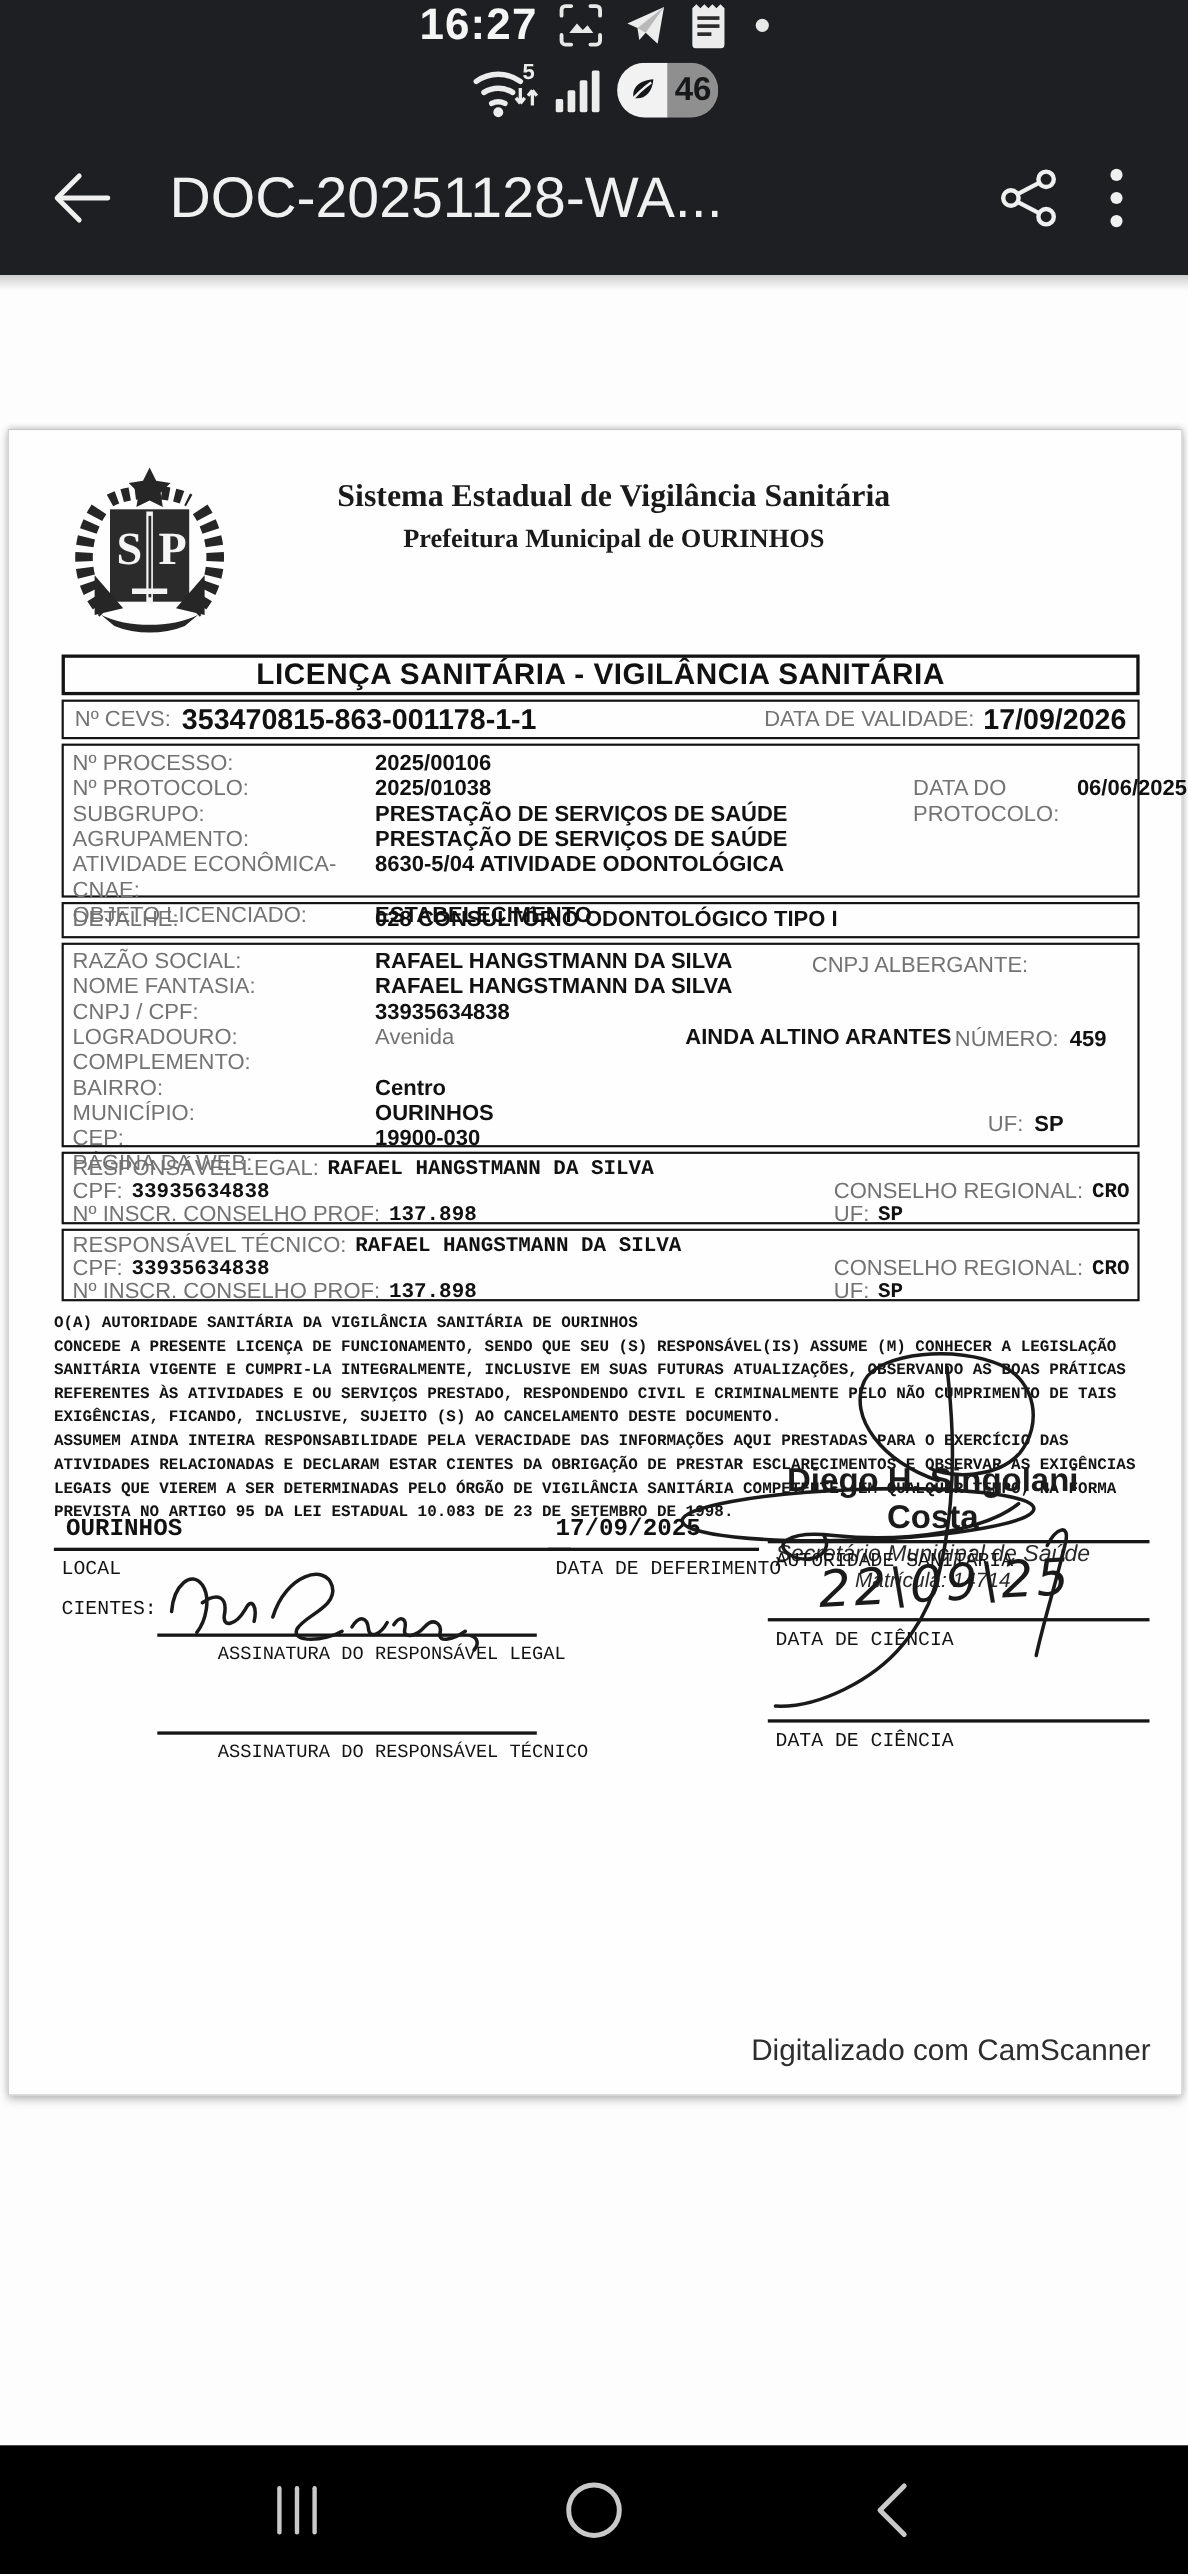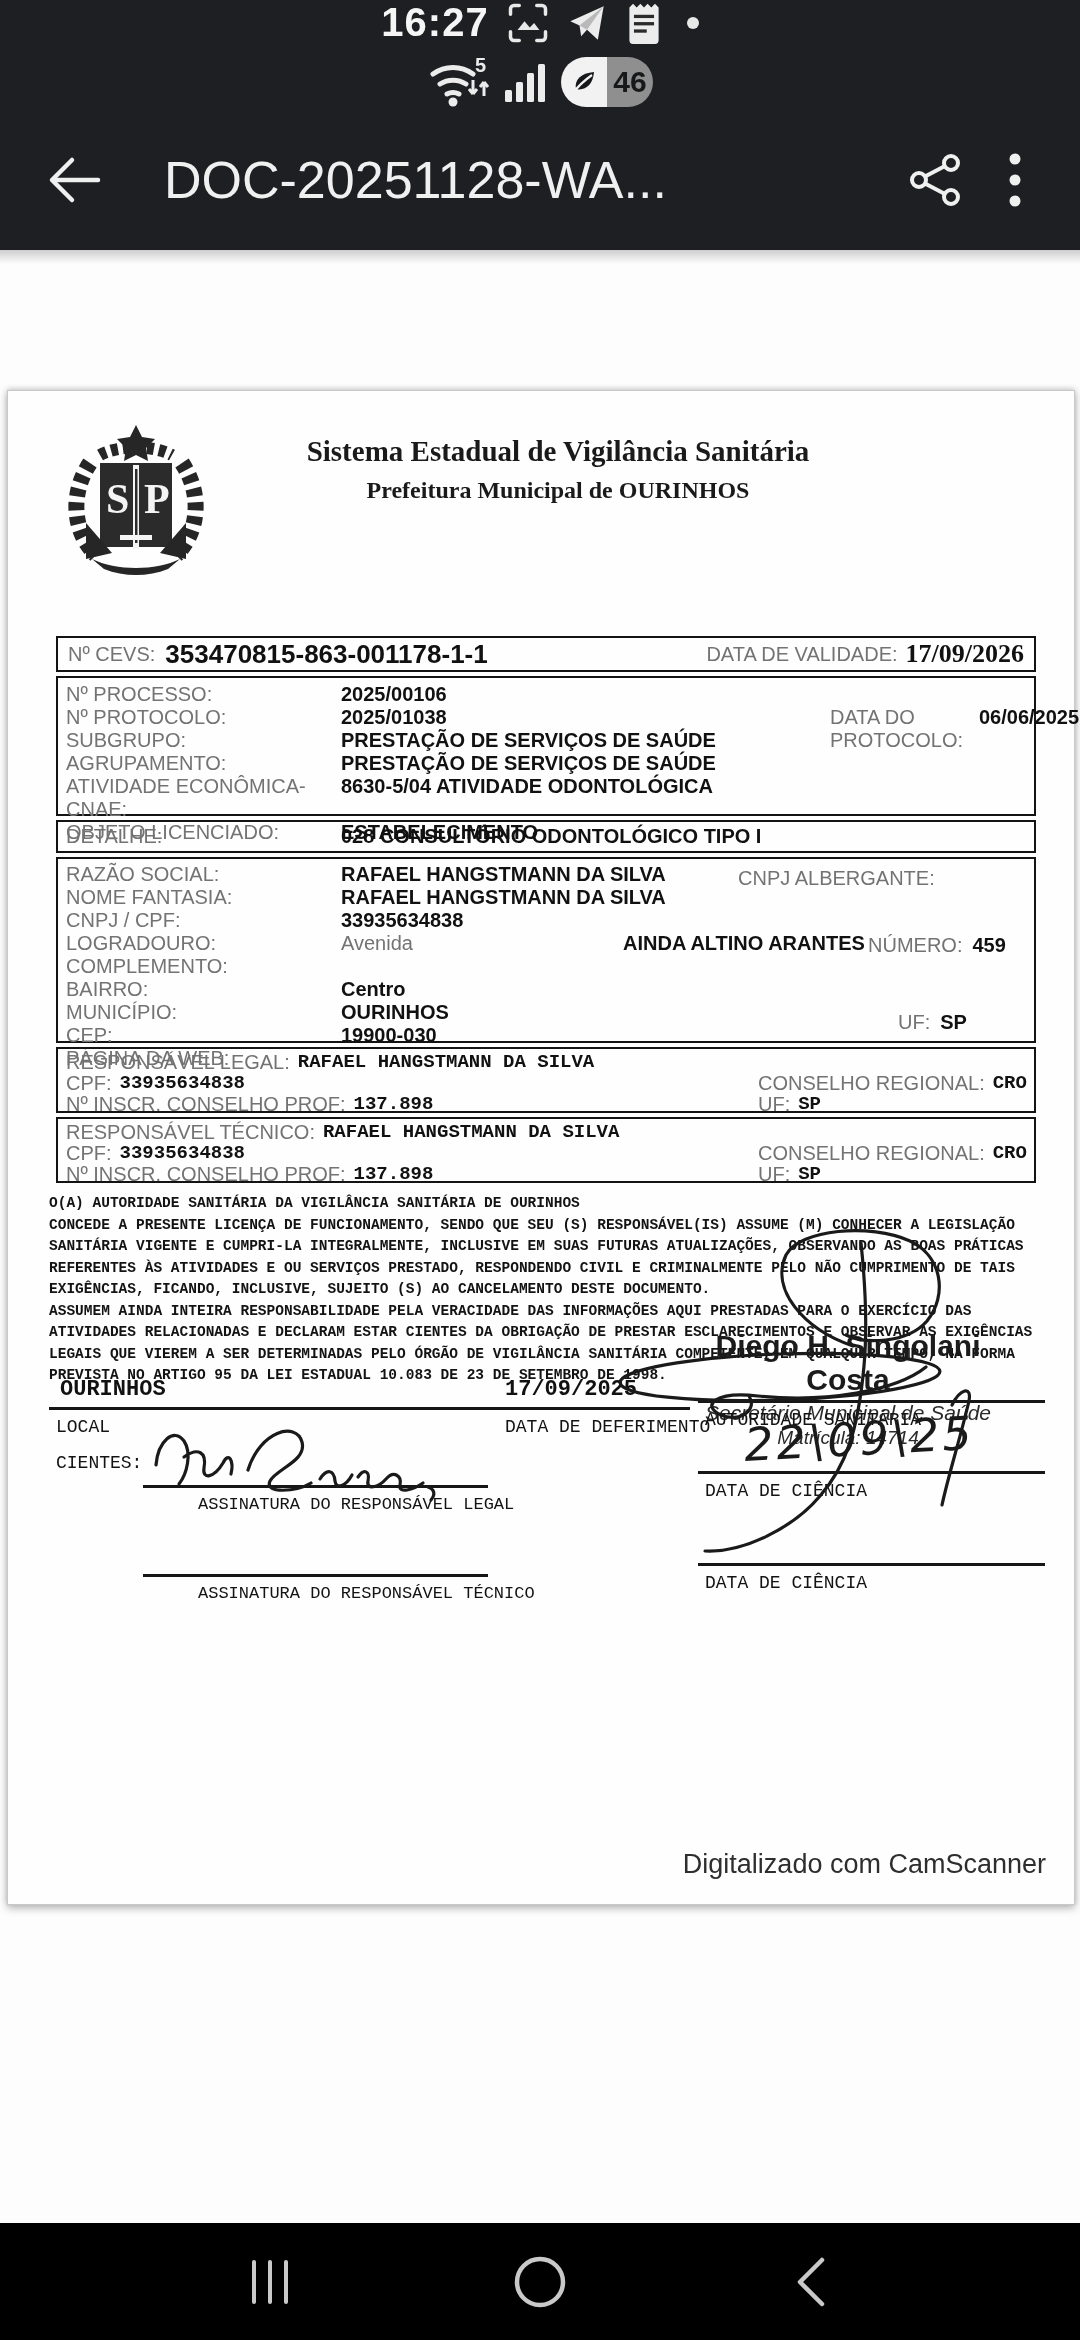--- a/index.html
+++ b/index.html
@@ -17,21 +17,21 @@
   .sb-dot{width:12px;height:12px;border-radius:50%;background:#e8e8e8;margin-left:6px;}
   .wifi-wrap{position:relative;width:64px;height:56px;}
   .battery{width:92px;height:50px;border-radius:25px;overflow:hidden;display:flex;}
   .battery-left{width:46px;background:#f2f2f2;display:flex;align-items:center;justify-content:center;}
   .battery-right{width:46px;background:#8f8f8f;display:flex;align-items:center;justify-content:center;}
   .battery-pct{color:#17181a;font-size:30px;font-weight:bold;}
 
   
   .app-bar{left:0;top:110px;width:1080px;height:140px;background:#1e1f22;display:flex;
            align-items:center;box-sizing:border-box;padding:0 30px;}
-  .ab-title{color:#f0f0f0;font-size:52px;font-weight:500;margin-left:44px;flex:1;
+  .ab-title{color:#f0f0f0;font-size:52px;font-weight:500;margin-left:34px;flex:1;
             white-space:nowrap;overflow:hidden;}
   .ab-btn{display:flex;align-items:center;justify-content:center;width:90px;height:100px;}
 
   
   .viewer{left:0;top:250px;width:1080px;height:1973px;background:#fdfdfd;}
   .viewer-shadow{left:0;top:250px;width:1080px;height:14px;
                  background:linear-gradient(#00000030,transparent);}
 
   
   .page-card{left:7px;top:390px;width:1066px;height:1513px;background:#fffefe;
@@ -180,27 +180,28 @@
         <rect x="79" y="50" width="2.5" height="74" fill="#2b2b2b"></rect>
         <path d="M64 116 h32 v5 h-32 Z" fill="#f4f4f4"></path>
       </svg>
     </div>
 
     <div class="abs" style="left:230px;top:44px;width:640px;text-align:center;">
       <div class="doc-org1">Sistema Estadual de Vigilância Sanitária</div>
       <div class="doc-org2">Prefeitura Municipal de OURINHOS</div>
     </div>
 
+    <div class="abs dbox doc-title" style="left:48px;top:204px;width:980px;height:37px;">LICENÇA SANITÁRIA - VIGILÂNCIA SANITÁRIA</div>
 
     <div class="abs dbox cevs-row" style="left:48px;top:245px;width:980px;height:36px;border-width:2.5px;">
       <span class="flabel">Nº CEVS:</span>
       <span class="fvalue big" style="margin-left:10px;">353470815-863-001178-1-1</span>
       <span style="flex:1"></span>
       <span class="flabel">DATA DE VALIDADE:</span>
-      <span class="fvalue big" style="margin-left:8px;font-family:Liberation Serif, serif;">17/09/2026</span>
+      <span class="fvalue big" style="margin-left:8px;">17/09/2026</span>
     </div>
 
     <div class="abs dbox" style="left:48px;top:285px;width:980px;height:140px;border-width:2.5px;padding:5px 8px;">
       <div class="frow">
           <span class="flabel">Nº PROCESSO:</span>
           <span class="fvalue">2025/00106</span>
         </div>
       <div class="frow">
           <span class="flabel">Nº PROTOCOLO:</span>
           <span class="fvalue">2025/01038</span>

